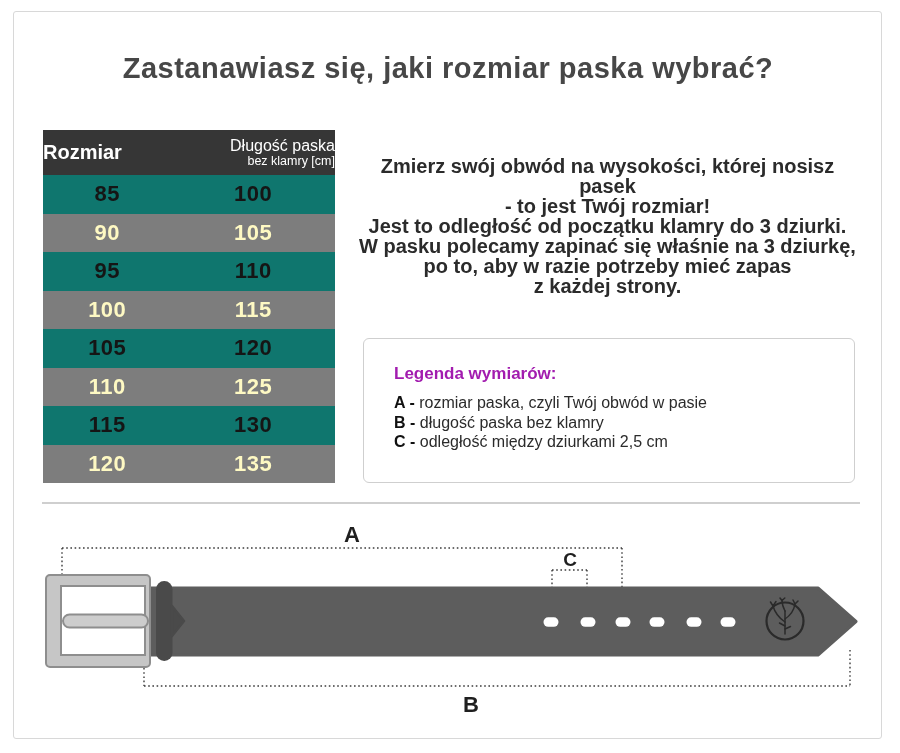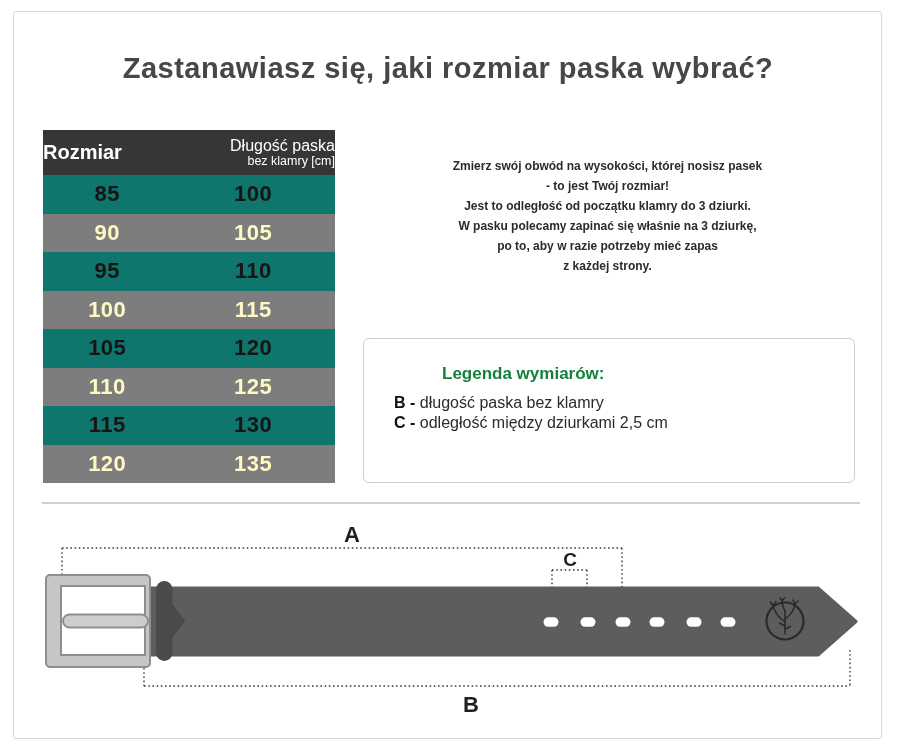--- a/index.html
+++ b/index.html
@@ -27,28 +27,28 @@
     display:flex;align-items:center;height:38.5px;
     font-size:22px;font-weight:bold;letter-spacing:.5px;
   }
   .trow.light{background:#0f766e;color:#151515;}
   .trow.dark{background:#7d7d7d;color:#fef9c3;}
   .td1{width:44%;text-align:center;}
   .td2{width:56%;text-align:center;}
   
   .instructions{
     position:absolute;left:355px;top:156px;width:505px;text-align:center;
-    font-size:12px;font-weight:bold;color:#2b2b2b;line-height:20px;
+    font-size:20px;font-weight:bold;color:#2b2b2b;line-height:20px;
   }
   .legend{
     position:absolute;left:363px;top:338px;width:492px;height:145px;
     border:1px solid #cfcfcf;border-radius:6px;box-sizing:border-box;
     padding:25px 10px 0 30px;background:#ffffff;
   }
-  .legend-title{font-size:17px;font-weight:bold;color:#15803d;margin-bottom:9px;margin-left:48px;}
+  .legend-title{font-size:17px;font-weight:bold;color:#a21caf;margin-bottom:9px;}
   .legend-item{font-size:16px;color:#2b2b2b;line-height:19.5px;}
   .legend-item b{color:#111111;}
   .divider{
     position:absolute;left:42px;top:502px;width:818px;height:2px;background:#cfcfcf;
   }
   svg.diagram{position:absolute;left:0;top:510px;}
   svg text{font-family:"Liberation Sans",sans-serif;font-weight:bold;fill:#1f1f1f;}
 </style>
 </head>
 <body>
@@ -103,20 +103,21 @@
   <div>Zmierz swój obwód na wysokości, której nosisz pasek</div>
   <div>- to jest Twój rozmiar!</div>
   <div>Jest to odległość od początku klamry do 3 dziurki.</div>
   <div>W pasku polecamy zapinać się właśnie na 3 dziurkę,</div>
   <div>po to, aby w razie potrzeby mieć zapas</div>
   <div>z każdej strony.</div>
 </div>
 
 <div class="legend">
   <div class="legend-title">Legenda wymiarów:</div>
+  <div class="legend-item"><b>A - </b><span>rozmiar paska, czyli Twój obwód w pasie</span></div>
   <div class="legend-item"><b>B - </b><span>długość paska bez klamry</span></div>
   <div class="legend-item"><b>C - </b><span>odległość między dziurkami 2,5 cm</span></div>
 </div>
 
 <div class="divider"></div>
 
 <svg class="diagram" width="900" height="243" viewBox="0 510 900 243">
 
   <g fill="none" stroke="#3c3c3c" stroke-width="1.4" stroke-dasharray="1.6,2.6">
     <path d="M62,548 H622 M62,548 V574 M622,548 V615"></path>

